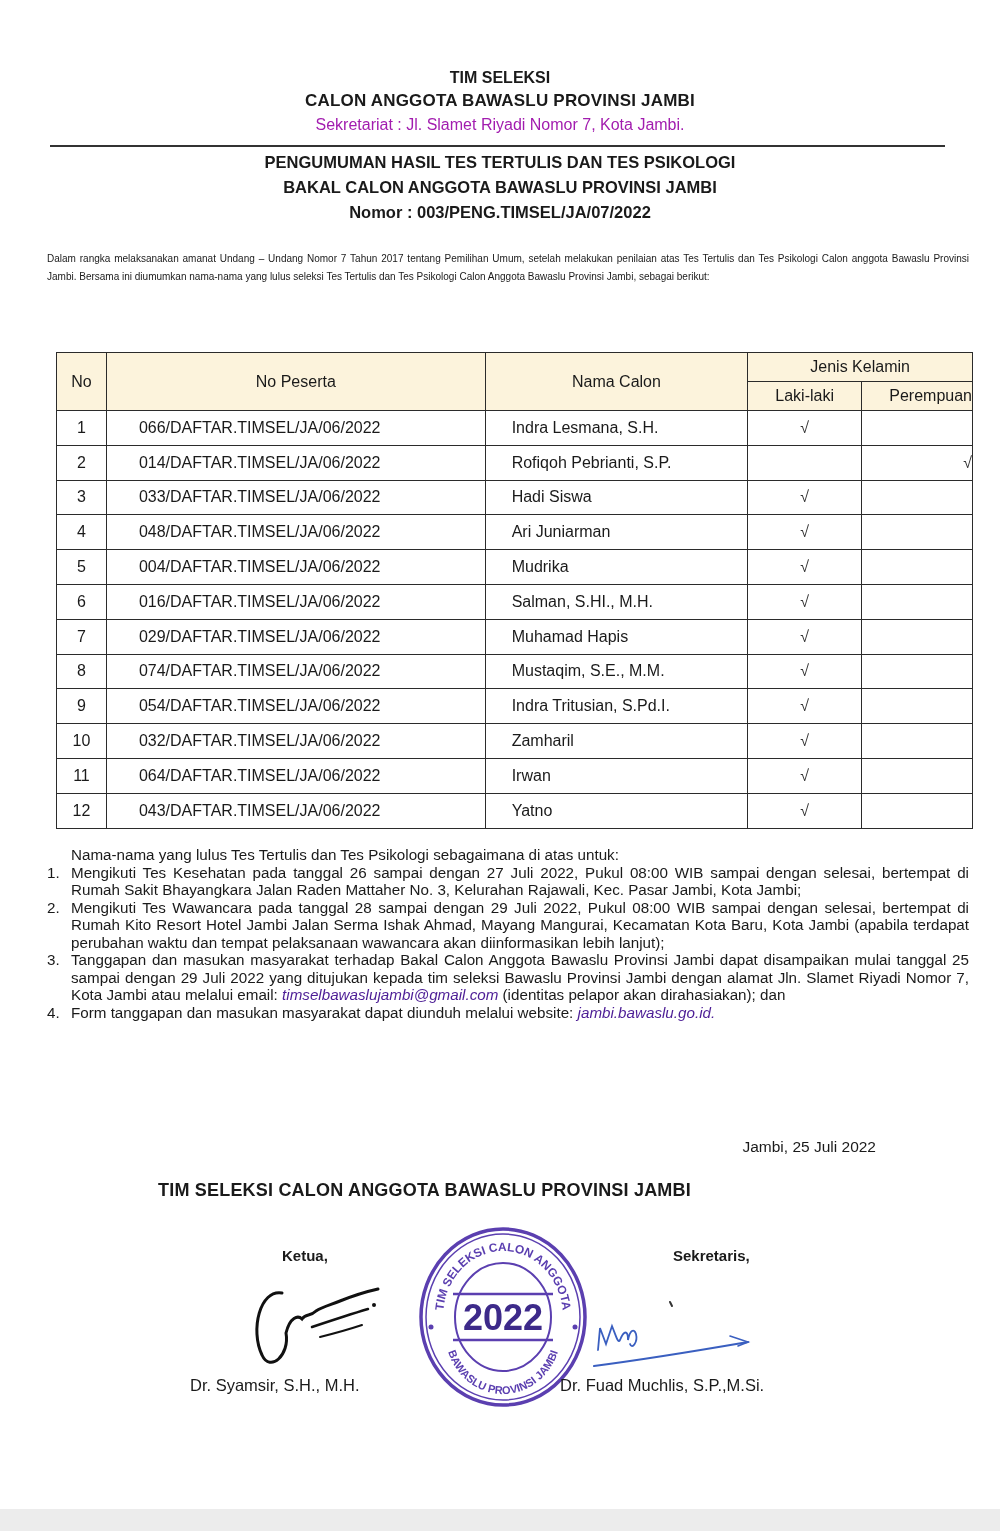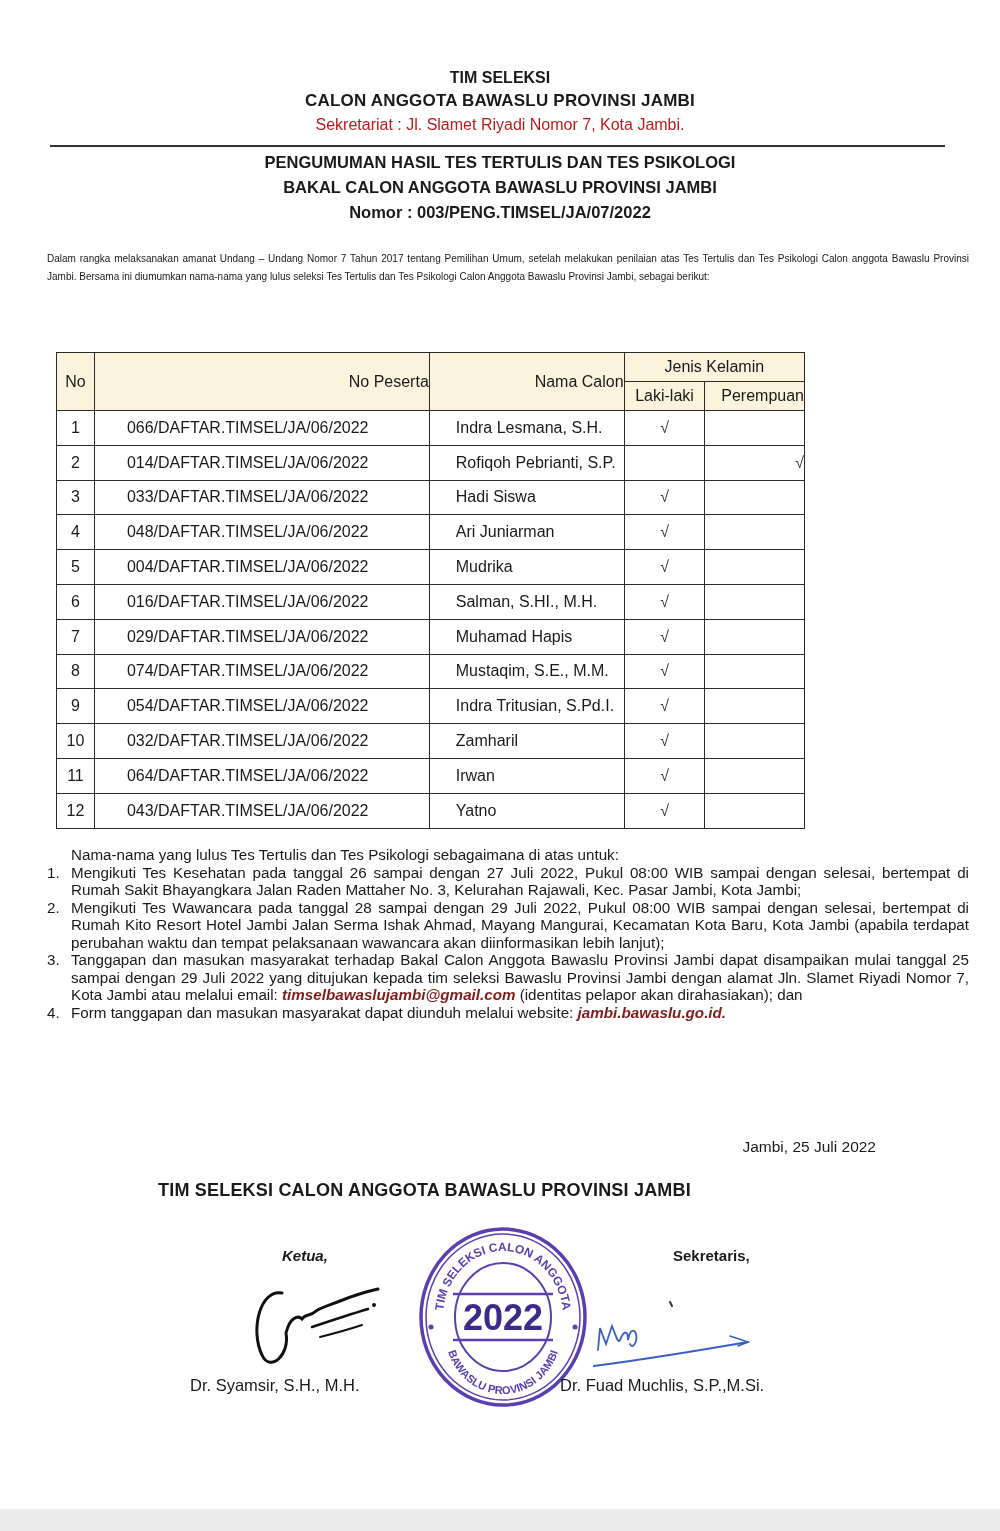--- a/index.html
+++ b/index.html
@@ -5,54 +5,54 @@
     * { box-sizing: border-box; margin: 0; padding: 0; }
     html, body { width: 1000px; height: 1531px; background: #ffffff; overflow: hidden; }
     body { font-family: "Liberation Sans", sans-serif; color: #1a1a1a; position: relative; }
 
     .page { position: absolute; left: 0; top: 0; width: 1000px; height: 1500px; background: #ffffff; }
     .bottom-strip { position: absolute; left: 0; top: 1509px; width: 1000px; height: 22px; background: #ececec; }
 
     .letterhead { position: absolute; left: 0; top: 60px; width: 1000px; text-align: center; margin-top: 7px; }
     .lh-line1 { font-weight: bold; font-size: 16px; line-height: 22px; }
     .lh-line2 { font-weight: bold; font-size: 17px; line-height: 24px; letter-spacing: 0.2px; }
-    .lh-line3 { font-size: 16px; line-height: 24px; color: #b91c1c; }
+    .lh-line3 { font-size: 16px; line-height: 24px; color: #a21caf; }
 
     .rule { position: absolute; left: 50px; width: 895px; background: #333; }
     .rule.thick { top: 145px; height: 2px; }
 
     .announce { position: absolute; left: 0; top: 150px; width: 1000px; text-align: center; font-weight: bold; }
     .announce div { font-size: 16.5px; line-height: 25px; }
 
     .intro { position: absolute; left: 47px; top: 250px; width: 922px; font-size: 10px; line-height: 18px; text-align: justify; }
 
-    table.results { position: absolute; left: 56px; top: 352px; width: 749px; border-collapse: collapse; font-family: "Liberation Sans", sans-serif; font-stretch: condensed; }
+    table.results { position: absolute; left: 56px; top: 352px; width: 917px; border-collapse: collapse; font-family: "Liberation Sans", sans-serif; font-stretch: condensed; }
     table.results th, table.results td { border: 1.5px solid #2b2b2b; font-size: 16px; font-weight: normal; height: 34.8px; }
     table.results th { background: #fcf3dc; }
     table.results th.h-small { height: 29px; }
     table.results td { padding-left: 8px; }
     .c-no { width: 50px; text-align: center; padding-left: 0 !important; }
     .c-peserta { width: 379px; padding-left: 32px !important; }
     .c-nama { width: 263px; padding-left: 26px !important; }
     .c-laki { width: 114px; text-align: center; padding-left: 0 !important; }
     .c-per { width: 111px; text-align: right; padding-left: 0 !important; }
-    table.results th.c-peserta, table.results th.c-nama { padding-left: 0 !important; text-align: right; }
+    table.results th.c-peserta, table.results th.c-nama { padding-left: 0 !important; text-align: center; }
     .check { font-size: 15px; color: #333; }
 
     .notes { position: absolute; left: 47px; top: 846px; width: 922px; font-size: 15.2px; line-height: 17.5px; }
     .notes .lead { padding-left: 24px; }
     .notes ol { list-style: none; }
     .notes li { position: relative; padding-left: 24px; text-align: justify; }
     .notes li .num { position: absolute; left: 0; top: 0; }
-    .link { color: #7f1d1d; font-style: italic; font-weight: bold; }
+    .link { color: #4c1d95; font-style: italic; }
 
     .place-date { position: absolute; right: 124px; top: 1138px; font-size: 15.5px; font-stretch: condensed; }
     .committee { position: absolute; left: 158px; top: 1180px; font-weight: bold; font-size: 18px; letter-spacing: 0.2px; }
 
-    .role-left { position: absolute; left: 282px; top: 1247px; font-weight: bold; font-size: 15px; font-style: italic; }
+    .role-left { position: absolute; left: 282px; top: 1247px; font-weight: bold; font-size: 15px; }
     .role-right { position: absolute; left: 655px; top: 1247px; font-weight: bold; font-size: 15px; margin-left: 18px; }
     .name-left { position: absolute; left: 190px; top: 1376px; font-size: 16.5px; }
     .name-right { position: absolute; left: 560px; top: 1376px; font-size: 16.5px; }
 
     .sig-left { position: absolute; left: 250px; top: 1275px; width: 140px; height: 100px; }
     .sig-right { position: absolute; left: 590px; top: 1300px; width: 170px; height: 80px; }
     .stamp { position: absolute; left: 415px; top: 1222px; width: 175px; height: 185px; }
   </style>
 </head>
 <body>

